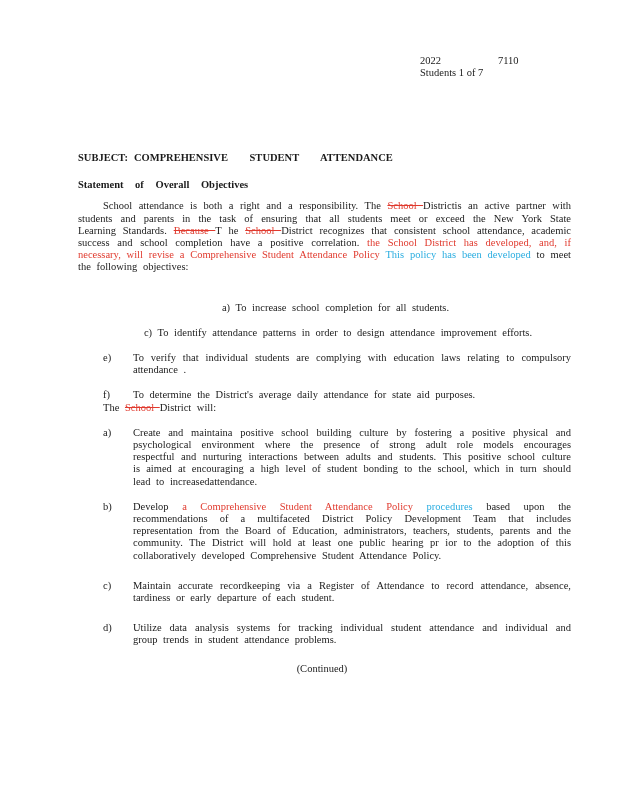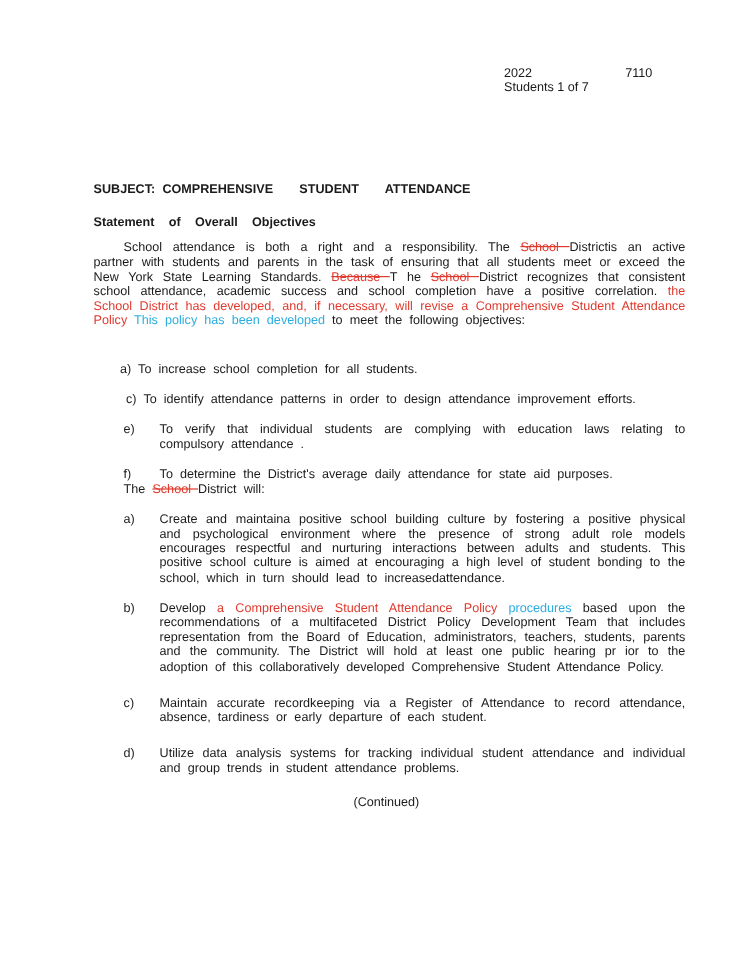--- a/index.html
+++ b/index.html
@@ -6,30 +6,30 @@
     --ink:#1b1b1b;
     --red:#e03a2e;
     --cyan:#2aadE0;
     --paper:#ffffff;
   }
   html,body{margin:0;padding:0;background:#ffffff;}
   .page{
     position:relative;
     width:618px;height:788px;
     background:var(--paper);
-    font-family:Liberation Sans, sans-serif;
+    font-family:Liberation Serif, serif;
     font-size:10.5px;
     line-height:12.2px;
     color:var(--ink);
     overflow:hidden;
   }
   
   .hdr{position:absolute;left:420px;top:55px;white-space:nowrap;}
   .hdr-row{position:relative;}
-  .hdr-code{position:absolute;left:101px;top:0;}
+  .hdr-code{position:absolute;left:78px;top:0;}
   .hdr-page{}
 
   
   .content{position:absolute;left:73px;top:152px;width:498px;}
 
   .subject{font-weight:bold;margin-left:5px;word-spacing:19px;}
   .subject .subj-label{margin-right:6px;}
 
   .sec-heading{font-weight:bold;margin-left:5px;word-spacing:9px;}
   .h1-top{margin-top:15px;}
@@ -40,21 +40,21 @@
     text-align:justify;text-indent:25px;word-spacing:3px;
   }
   .intro{margin-left:5px;text-indent:25px;word-spacing:3px;}
 
   .seg-del{color:var(--red);text-decoration:line-through;}
   .seg-ins{color:var(--red);}
   .seg-cyan{color:var(--cyan);}
 
   
   .list-item{word-spacing:3px;}
-  .li-plain{margin-top:13px;}
+  .li-plain{margin-top:13px;text-align:center;}
   .li-hang{display:flex;margin-top:13px;}
   .li-hang .letter{flex:0 0 30px;}
   .li-hang .item-text{flex:1;text-align:justify;}
   .first-gap{margin-top:28px;}
   .ind-a{margin-left:27px;}
   .ind-b{margin-left:0px;}
   .ind-c{margin-left:32px;}
   .ind-d{margin-left:0px;}
   .hang-ind{margin-left:30px;}
   .gap-lg{margin-top:18px;}

